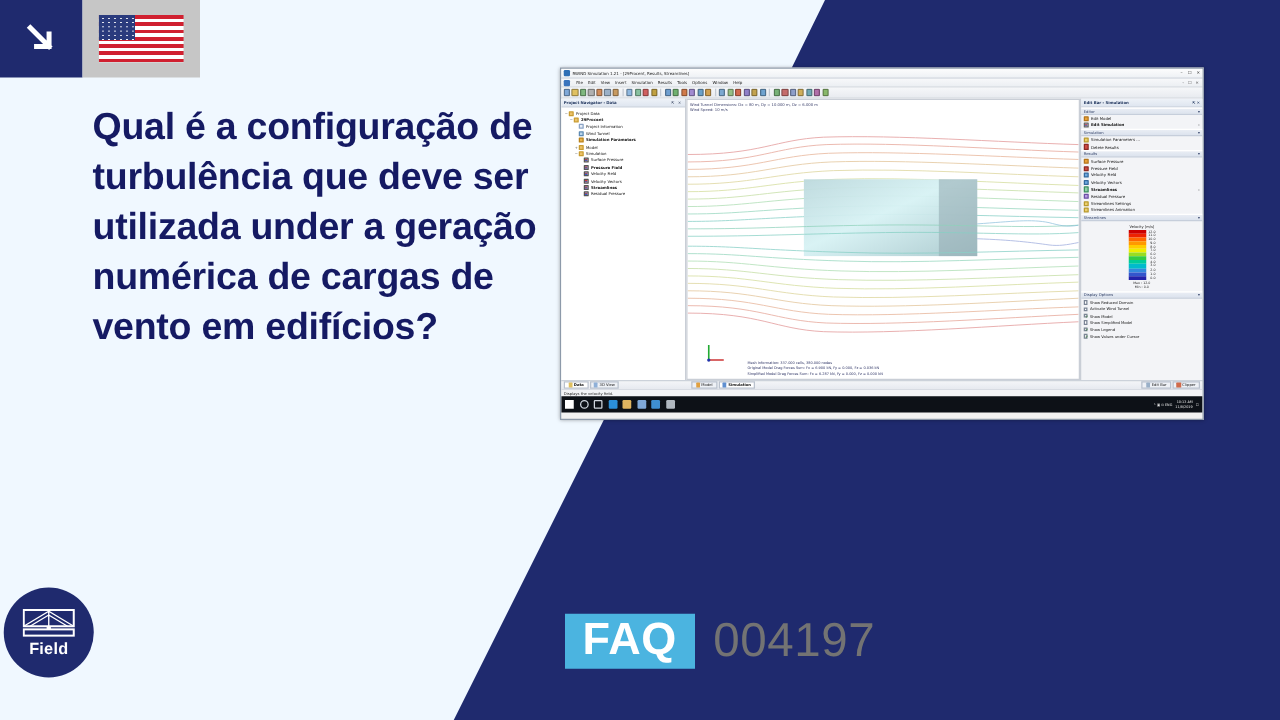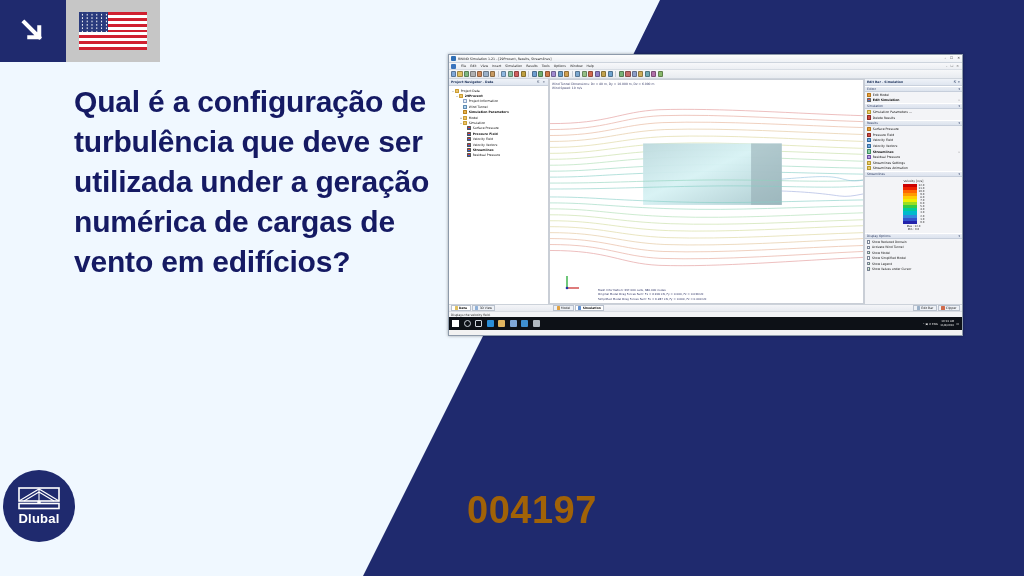--- a/index.html
+++ b/index.html
@@ -55,21 +55,21 @@
   #logo .mark svg { display:block; }
   #logo .name { color:#fff; font-size:13px; font-weight:bold; letter-spacing:0.2px; }
 
   
   #faq { position:absolute; left:452px; top:491px; z-index:5; display:flex; align-items:center; }
   #faq-badge {
     background:#4bb4e0; color:#ffffff; font-size:36px; font-weight:bold;
     padding:2px 14px 5px 14px; line-height:1.02; letter-spacing:0.5px;
   }
   #faq-number {
-    color:#a16207; font-size:38px; font-weight:bold; margin-left:15px;
+    color:#737373; font-size:38px; font-weight:normal; margin-left:15px;
     line-height:1; letter-spacing:0.5px;
   }
 
   
   #app {
     position:absolute; left:448px; top:54px; width:515px; height:282px;
     z-index:4; background:#f2f2f2; border:1px solid #8d9aaa;
     font-family:"DejaVu Sans", sans-serif; font-size:3.4px; color:#111;
     overflow:hidden; box-shadow:0 0 3px rgba(0,0,0,.35);
   }
@@ -223,24 +223,25 @@
 
 <div id="logo">
   <div class="mark">
     <svg viewBox="0 0 42 24" xmlns="http://www.w3.org/2000/svg">
       <rect x="1" y="2" width="40" height="13" fill="none" stroke="#ffffff" stroke-width="1.6"></rect>
       <path d="M1 15 L21 3 L41 15 M21 3 L21 15 M6 15 L21 6 M36 15 L21 6" stroke="#ffffff" stroke-width="1.1" fill="none"></path>
       <rect x="1" y="17.5" width="40" height="5" fill="none" stroke="#ffffff" stroke-width="1.6"></rect>
       <rect x="19.3" y="15" width="3.4" height="3" fill="#ffffff"></rect>
     </svg>
   </div>
-  <div class="name">Dlubal</div>
+  <div class="name">Field</div>
 </div>
 
 <div id="faq">
+  <div id="faq-badge">FAQ</div>
   <div id="faq-number">004197</div>
 </div>
 
 <div id="app">
 
   <div class="wtitle">
     <div class="ico"></div>
     <div class="txt">RWIND Simulation 1.21 - [29Procent, Results, Streamlines]</div>
     <div class="wbtns">
       <span>–</span>

